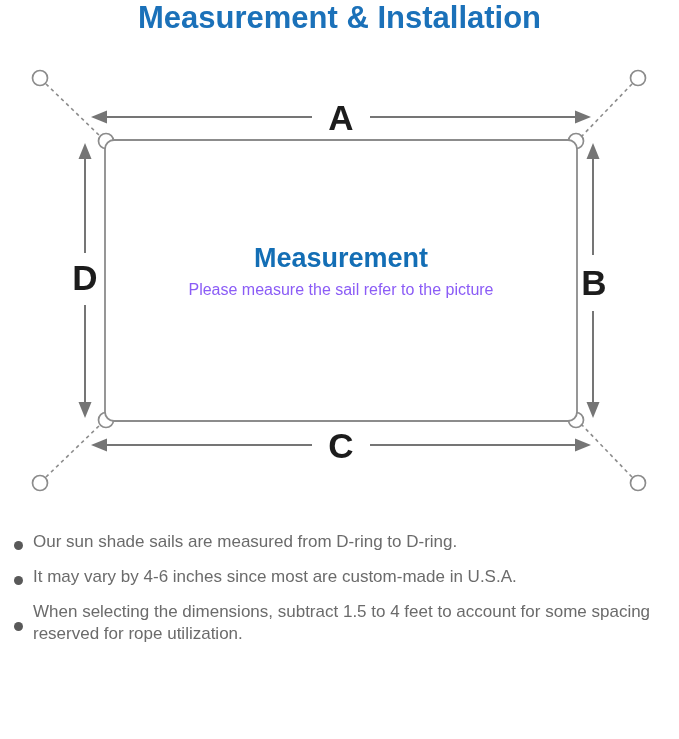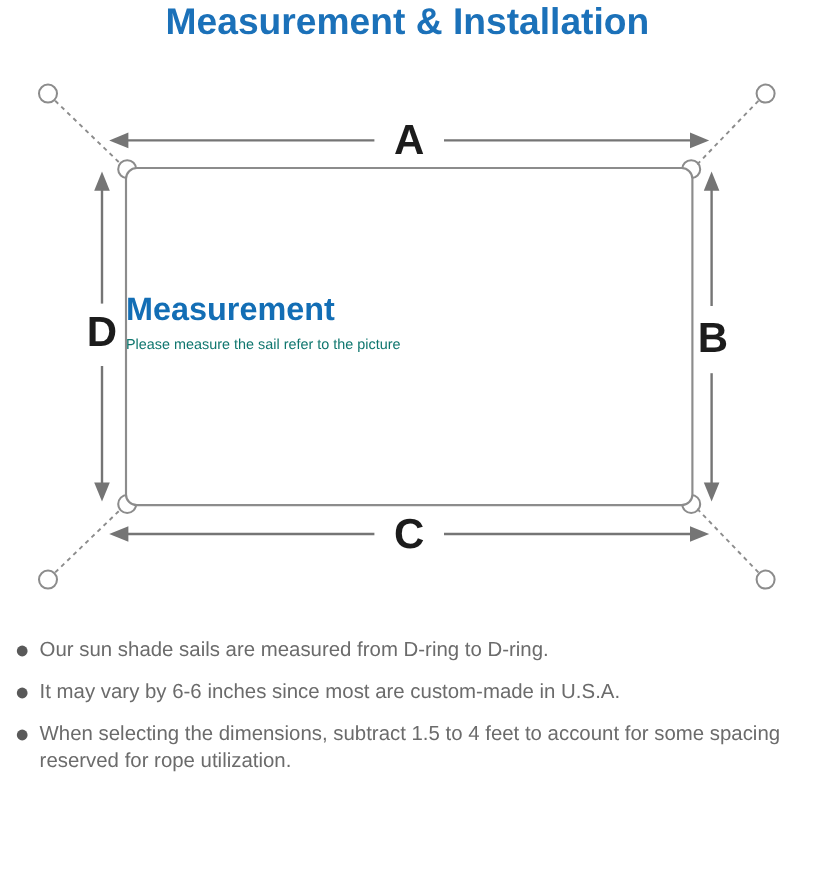--- a/index.html
+++ b/index.html
@@ -68,44 +68,45 @@
     font-size: 35px;
     font-weight: bold;
     color: #1c1c1c;
     line-height: 1;
   }
   .center-text {
     position: absolute;
     left: 105px;
     top: 189px;
     width: 472px;
+    text-align: center;
   }
   .center-heading {
     font-size: 27px;
     font-weight: bold;
     color: #136eb5;
     margin: 0 0 7px 0;
     line-height: 1.1;
   }
   .center-note {
-    font-size: 12px;
-    color: #0f766e;
+    font-size: 16px;
+    color: #8b5cf6;
     margin: 0;
     line-height: 1.1;
   }
   .bullets {
     position: absolute;
     top: 525px;
     left: 12px;
     width: 667px;
     padding-top: 6px;
   }
   .bullet-item {
     display: flex;
-    align-items: flex-start;
+    align-items: center;
     margin-bottom: 13px;
   }
   .bullet-dot {
     flex: 0 0 auto;
     width: 9px;
     height: 9px;
     border-radius: 50%;
     background: #595959;
     margin: 7px 10px 0 2px;
   }
@@ -175,21 +176,21 @@
     </div>
   </div>
 
   <div class="bullets">
     <div class="bullet-item">
       <span class="bullet-dot"></span>
       <span class="bullet-text">Our sun shade sails are measured from D-ring to D-ring.</span>
     </div>
     <div class="bullet-item">
       <span class="bullet-dot"></span>
-      <span class="bullet-text">It may vary by 6-6 inches since most are custom-made in U.S.A.</span>
+      <span class="bullet-text">It may vary by 4-6 inches since most are custom-made in U.S.A.</span>
     </div>
     <div class="bullet-item">
       <span class="bullet-dot"></span>
       <span class="bullet-text">When selecting the dimensions, subtract 1.5 to 4 feet to account for some spacing
 reserved for rope utilization.</span>
     </div>
     <div class="bullet-item">
       <span class="bullet-dot"></span>
     </div>
   </div>

